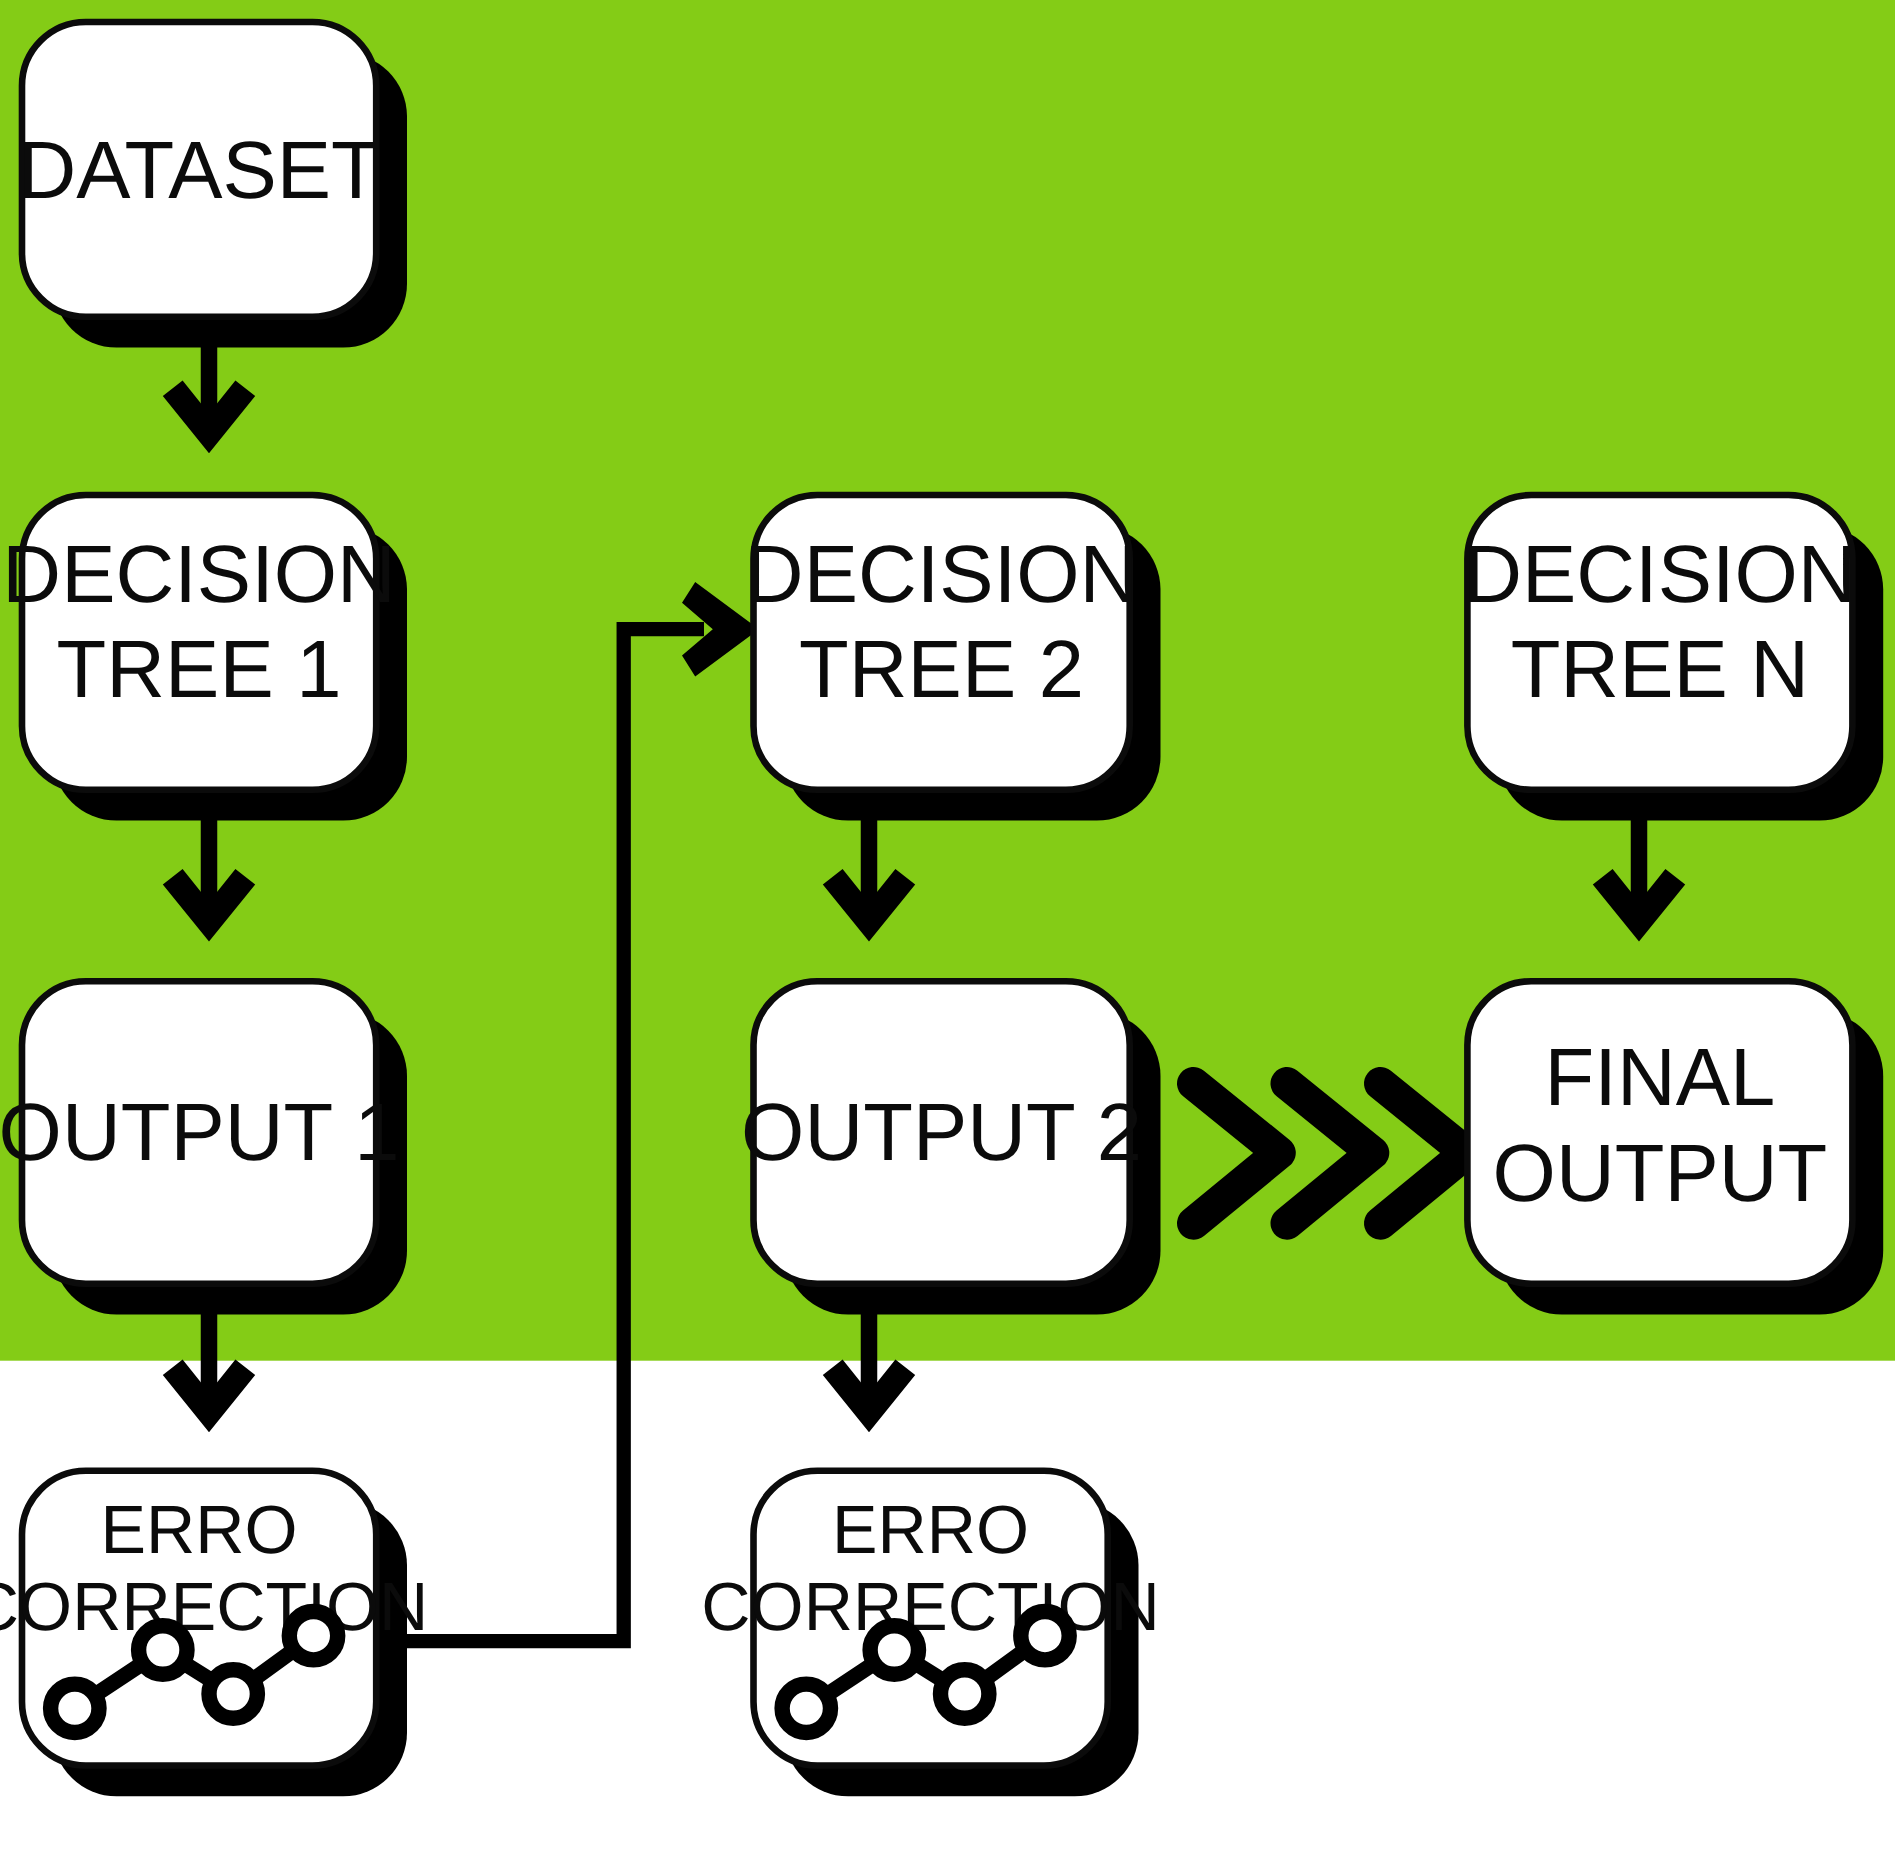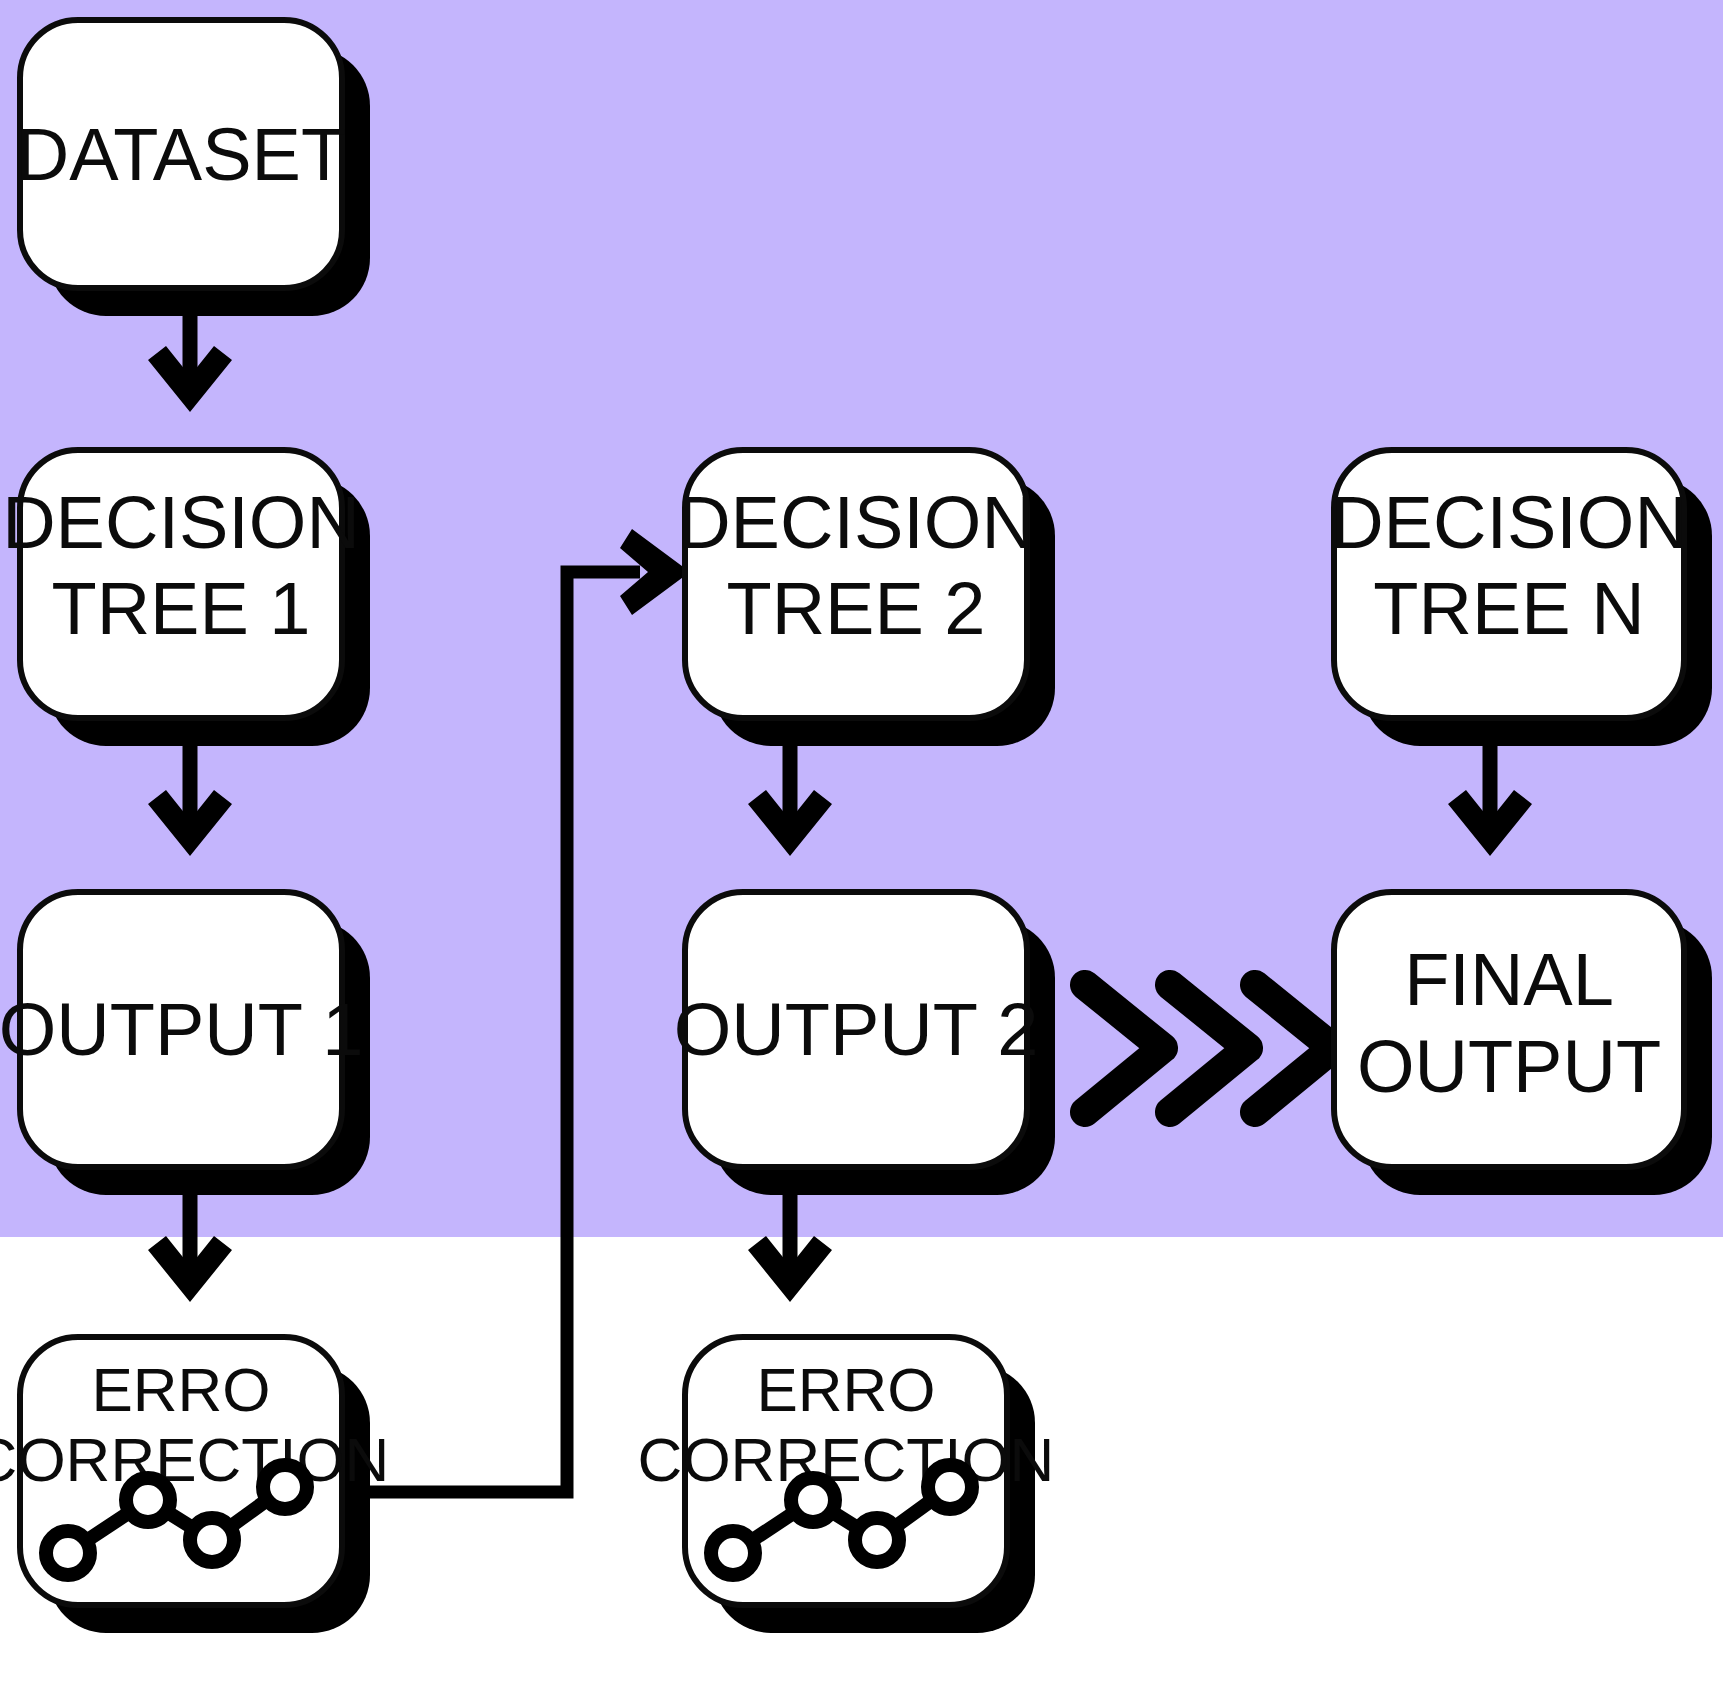--- a/index.html
+++ b/index.html
@@ -10,21 +10,21 @@
   body {
     width: 1723px;
     height: 1681px;
     font-family: "Liberation Sans", sans-serif;
     overflow: hidden;
   }
   #diagram-root {
     position: relative;
     width: 1723px;
     height: 1237px;
-    background: #c4b5fd;
+    background: #84cc16;
   }
   svg.canvas {
     display: block;
     width: 1723px;
     height: 1681px;
   }
   .node-shadow {
     fill: #000000;
   }
   .node-box {

